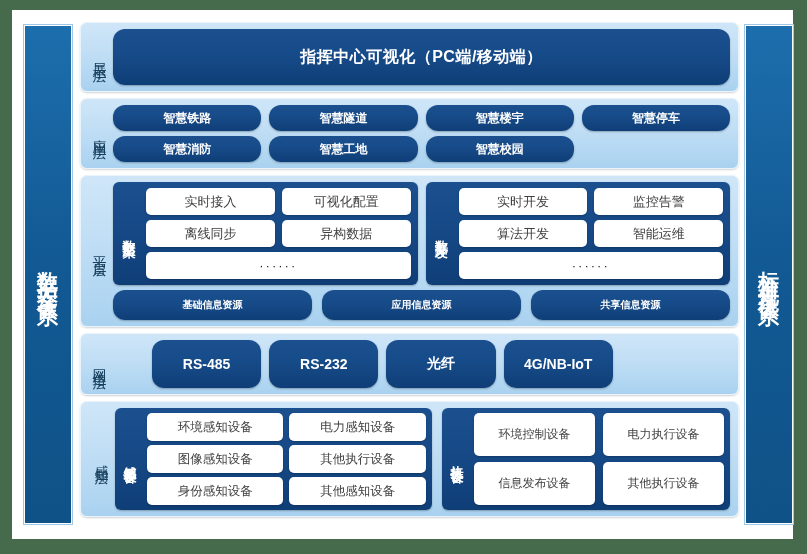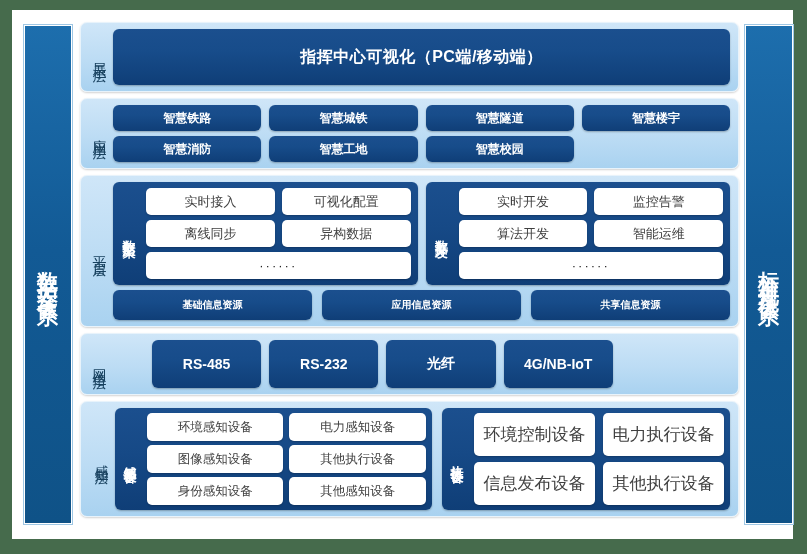--- a/index.html
+++ b/index.html
@@ -87,21 +87,21 @@
     letter-spacing: 4px;
     line-height: 1;
     white-space: nowrap;
   }
 
   .layer-body { flex: 1 1 auto; display: flex; flex-direction: column; gap: 5px; min-width: 0; }
 
   
   .pill {
     background: linear-gradient(180deg, #1b4f8e 0%, #174c8a 40%, #0f3e77 100%);
-    border-radius: 6px;
+    border-radius: 12px;
     color: #ffffff;
     font-size: 14px;
     font-weight: bold;
     display: flex;
     align-items: center;
     justify-content: center;
     text-align: center;
     box-shadow: 0 1px 2px rgba(0,0,0,0.28);
     white-space: nowrap;
   }
@@ -242,21 +242,21 @@
   }
   .sense-items-2 {
     flex: 1;
     display: grid;
     grid-template-columns: 1fr 1fr;
     grid-template-rows: repeat(2, 1fr);
     gap: 6px 8px;
     min-width: 0;
   }
   .sense-items-3 .white-box { font-size: 12.5px; }
-  .sense-items-2 .white-box { font-size: 17px; }
+  .sense-items-2 .white-box { font-size: 12px; }
 </style>
 </head>
 <body>
 
 <div id="canvas">
 
   <div class="pillar pillar-left">
     <div class="pillar-text">数据安全体系</div>
   </div>
 
@@ -275,23 +275,23 @@
       </div>
     </div>
 
     <div class="layer app-layer">
       <div class="layer-label">
         <span>应用层</span>
       </div>
       <div class="layer-body">
         <div class="app-grid">
           <div class="pill">智慧铁路</div>
-          <div class="pill">智慧城铁</div>
           <div class="pill">智慧隧道</div>
           <div class="pill">智慧楼宇</div>
+          <div class="pill">智慧停车</div>
           <div class="pill">智慧消防</div>
           <div class="pill">智慧工地</div>
           <div class="pill">智慧校园</div>
         </div>
       </div>
     </div>
 
     <div class="layer platform-layer">
       <div class="layer-label">
         <span>平台层</span>

